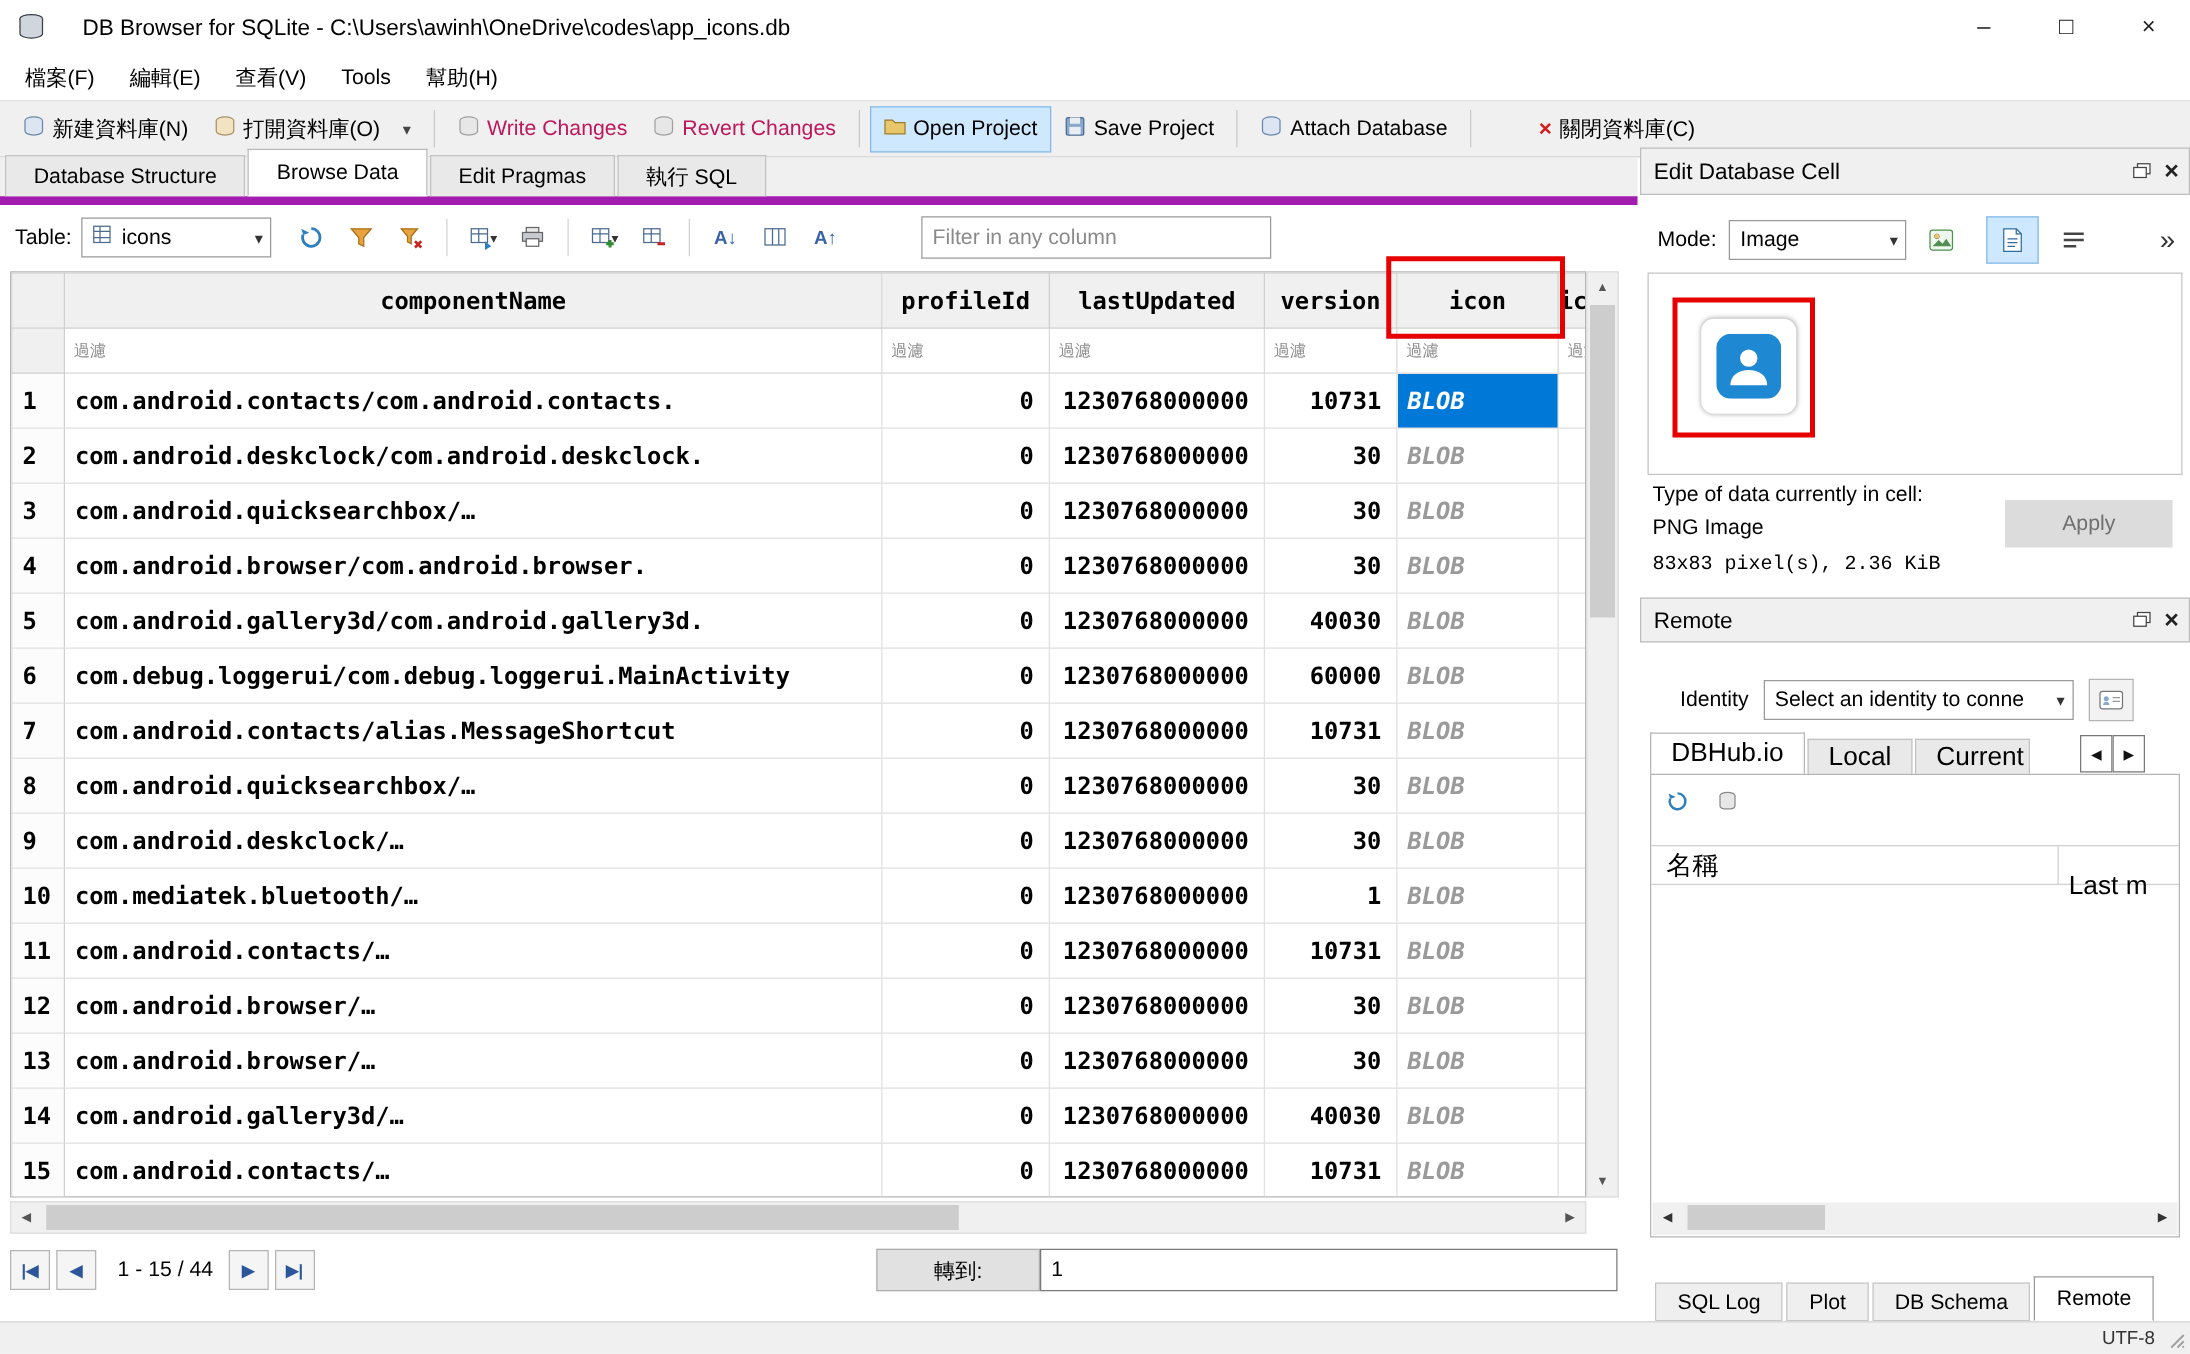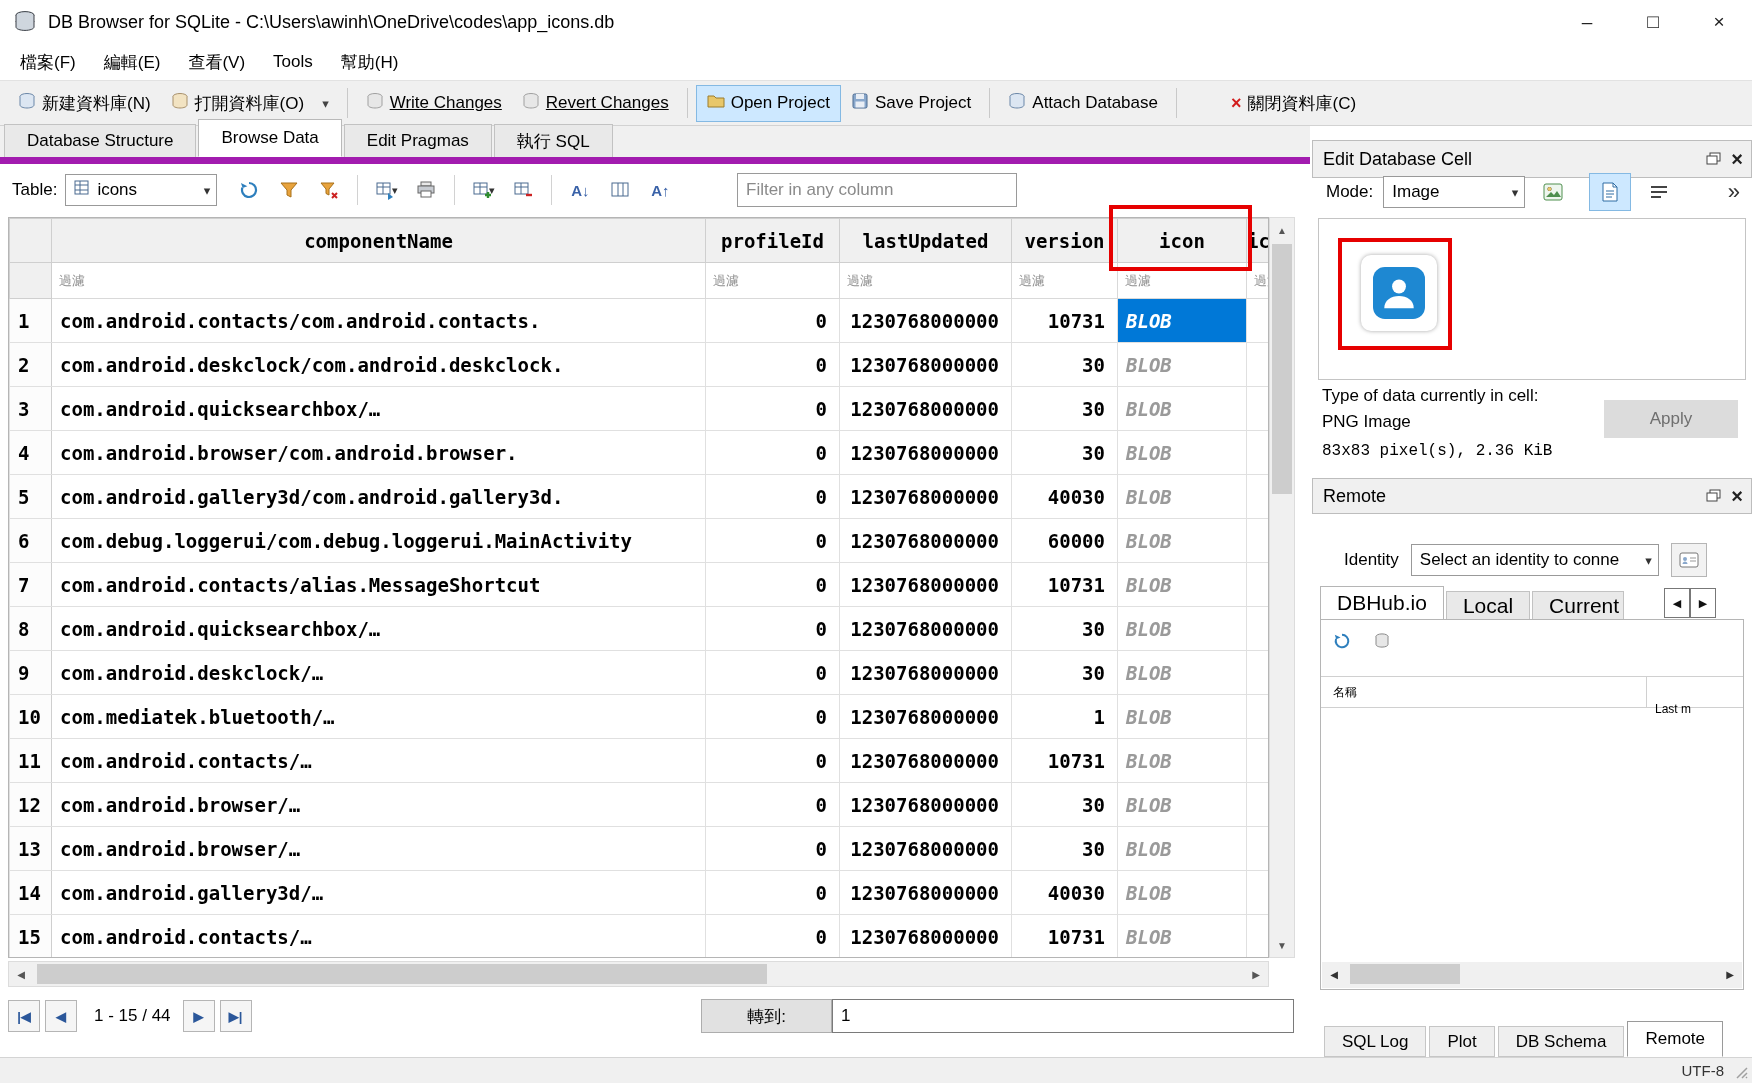--- a/index.html
+++ b/index.html
@@ -2,32 +2,32 @@
 <html><head>
 <meta charset="utf-8">
 <style>
   * { margin:0; padding:0; box-sizing:border-box; }
   body { font-family:"Liberation Sans", sans-serif; background:#ddd; }
   .window { position:relative; width:1752px; height:1083px; background:#fff; overflow:hidden; color:#000; font-size:17px; }
 
   
   .titlebar { position:absolute; left:0; top:0; width:1752px; height:44px; background:#fff; display:flex; align-items:center; }
   .appicon { margin-left:12px; width:26px; height:26px; display:flex; align-items:center; justify-content:center; }
-  .title-text { margin-left:10px; font-size:18px; }
+  .title-text { margin-left:28px; font-size:18px; }
   .winbtns { position:absolute; right:0; top:0; height:44px; display:flex; }
   .winbtn { width:66px; height:44px; display:flex; align-items:center; justify-content:center; font-size:19px; color:#222; }
 
   
   .menubar { position:absolute; left:0; top:44px; width:1752px; height:36px; background:#fff; display:flex; align-items:center; padding-left:6px; }
   .menu-item { padding:0 14px; height:36px; display:flex; align-items:center; font-size:17px; }
 
   
   .toolbar { position:absolute; left:0; top:80px; width:1752px; height:46px; background:#f0f0f0; border-top:1px solid #e2e2e2; border-bottom:1px solid #d2d2d2; display:flex; align-items:center; padding-left:8px; }
   .tbtn { display:flex; align-items:center; gap:6px; padding:6px 10px; font-size:17px; white-space:nowrap; }
-  .tbtn.disabled { color:#000000;text-decoration:underline; }
+  .tbtn.disabled { color:#be185d; }
   .tbtn.highlight { background:#cde8ff; border:1px solid #84b9e3; }
   .tsep { width:1px; height:30px; background:#c9c9c9; margin:0 8px; }
   .tcaret { font-size:13px; color:#444; margin-left:-2px; }
   .x-badge { color:#d21c1c; font-weight:bold; font-size:18px; }
 
   
   .tabbar { position:absolute; left:0; top:126px; width:1310px; height:38px; background:#f0f0f0; border-bottom:7px solid #a21caf; display:flex; align-items:flex-end; padding-left:4px; }
   .mtab { height:33px; display:flex; align-items:center; padding:0 22px; background:#e9e9e9; border:1px solid #c2c2c2; border-bottom:none; font-size:17px; margin-right:2px; }
   .mtab.active { height:38px; background:#fff; border:1px solid #b9b9b9; border-bottom:1px solid #fff; }
 
@@ -95,21 +95,21 @@
 
   .rtabs { position:absolute; left:1320px; top:586px; width:424px; height:34px; display:flex; align-items:flex-end; }
   .rtab { height:29px; display:flex; align-items:center; padding:0 16px; background:#e9e9e9; border:1px solid #c2c2c2; border-bottom:none; font-size:21px; margin-right:2px; white-space:nowrap; }
   .rtab.active { height:34px; background:#fff; border:1px solid #b5b5b5; border-bottom:1px solid #fff; }
   .rtab.clipped { max-width:92px; overflow:hidden; }
   .rtab-arrows { position:absolute; right:28px; top:2px; display:flex; }
   .rarr { width:26px; height:30px; background:#fff; border:1px solid #777; display:flex; align-items:center; justify-content:center; font-size:11px; color:#111; }
 
   .remote-frame { position:absolute; left:1320px; top:619px; width:424px; height:371px; background:#fff; border:1px solid #b5b5b5; }
   .remote-toolbar { position:absolute; left:6px; top:6px; display:flex; gap:10px; }
-  .remote-head { position:absolute; left:0; top:56px; width:100%; height:32px; border-top:1px solid #d0d0d0; border-bottom:1px solid #d0d0d0; display:flex; align-items:center; font-size:12px; }
+  .remote-head { position:absolute; left:0; top:56px; width:100%; height:32px; border-top:1px solid #d0d0d0; border-bottom:1px solid #d0d0d0; display:flex; align-items:center; font-size:21px; }
   .rh-name { padding-left:12px; width:326px; border-right:1px solid #d0d0d0; height:32px; display:flex; align-items:center; }
   .rh-last { padding-left:8px; white-space:nowrap; overflow:hidden;margin-top:33px; }
   .remote-hscroll { position:absolute; left:1px; right:1px; bottom:1px; height:26px; background:#f0f0f0; }
   .remote-hscroll .arr { position:absolute; top:0; width:24px; height:24px; display:flex; align-items:center; justify-content:center; font-size:10px; color:#333; }
   .remote-hscroll .thumb { position:absolute; top:2px; left:28px; width:110px; height:20px; background:#cdcdcd; }
 
   .bottom-tabs { position:absolute; left:1312px; top:1020px; width:440px; height:37px; display:flex; align-items:flex-end; padding-left:12px; background:#fff; }
   .btab { height:31px; display:flex; align-items:center; padding:0 17px; background:#efefef; border:1px solid #c6c6c6; font-size:17px; margin-right:3px; white-space:nowrap; }
   .btab.active { height:36px; background:#fff; border:1px solid #9a9a9a; border-bottom:1px solid #fff; }
 
@@ -480,21 +480,21 @@
   <div class="pager">
     <div class="pbtn">|◀</div>
     <div class="pbtn">◀</div>
     <span class="prange">1 - 15 / 44</span>
     <div class="pbtn">▶</div>
     <div class="pbtn">▶|</div>
     <div class="goto-btn">轉到:</div>
     <input class="goto-input" value="1" style="">
   </div>
 
-  <div class="dock-header" style="top:140px;align-items:center;">
+  <div class="dock-header" style="top:118px;align-items:center;">
     <span>Edit Database Cell</span>
     <div class="dock-icons">
       <span><svg width="15" height="13" viewBox="0 0 15 13">
             <rect x="4" y="1" width="10" height="8" fill="#fff" stroke="#444"></rect>
             <rect x="1" y="4" width="10" height="8" fill="#fff" stroke="#444"></rect>
           </svg></span>
       <span class="dock-close">×</span>
     </div>
   </div>
 

